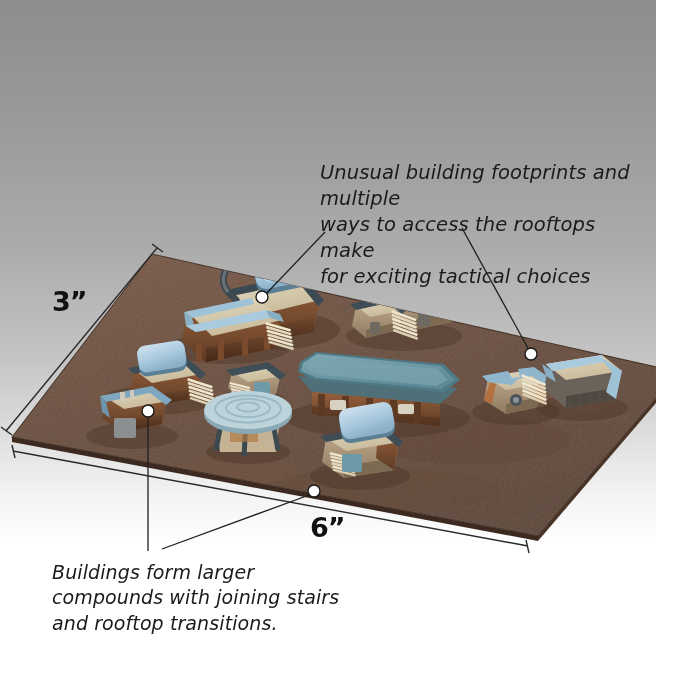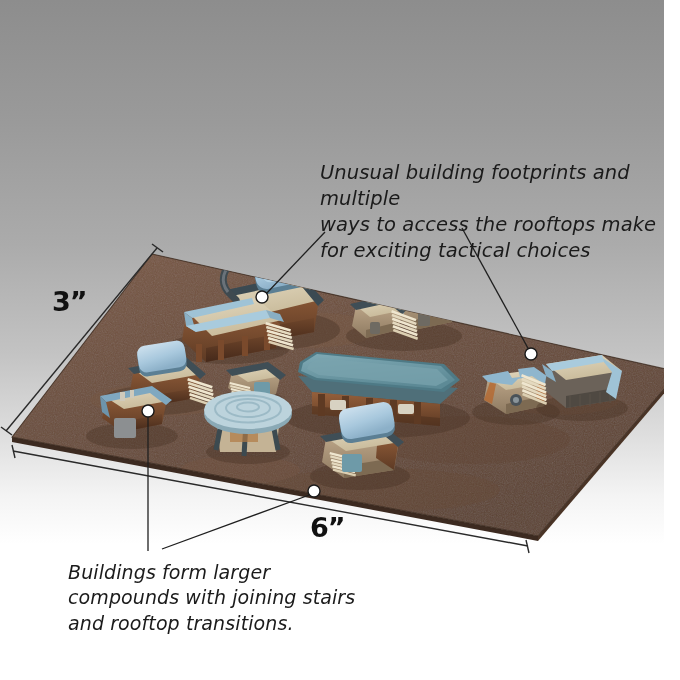--- a/index.html
+++ b/index.html
@@ -4,36 +4,35 @@
 <style>
   html,body{margin:0;padding:0;}
   body{
     width:680px;height:680px;overflow:hidden;
     font-family:"DejaVu Sans", sans-serif;
     background:#ffffff;
   }
   #stage{
     position:relative;width:656px;height:680px;overflow:hidden;
     background:linear-gradient(180deg,#8d8d8d 0%,#9a9a9a 18%,#ababab 36%,#c3c3c3 52%,#dedede 64%,#f4f4f4 73%,#ffffff 80%,#ffffff 100%);
-    padding-left:8px;
   }
   .svg-layer{position:absolute;inset:0;width:680px;height:680px;}
 
   
   .caption{
     position:absolute;
     font-family:"DejaVu Sans", sans-serif;
     font-style:italic;
     color:#1b1b1b;
     line-height:1.33;
     white-space:pre-line;
     letter-spacing:.1px;
   }
   #cap-top{ left:320px; top:160px; font-size:19.5px; }
-  #cap-bottom{ left:68px; top:560px; font-size:19px; }
+  #cap-bottom{ left:52px; top:560px; font-size:19px; }
 
   
   .dim-label{
     position:absolute;
     font-family:"DejaVu Sans", sans-serif;
     font-weight:bold;
     font-size:27px;
     color:#111;
     letter-spacing:-1px;
   }

